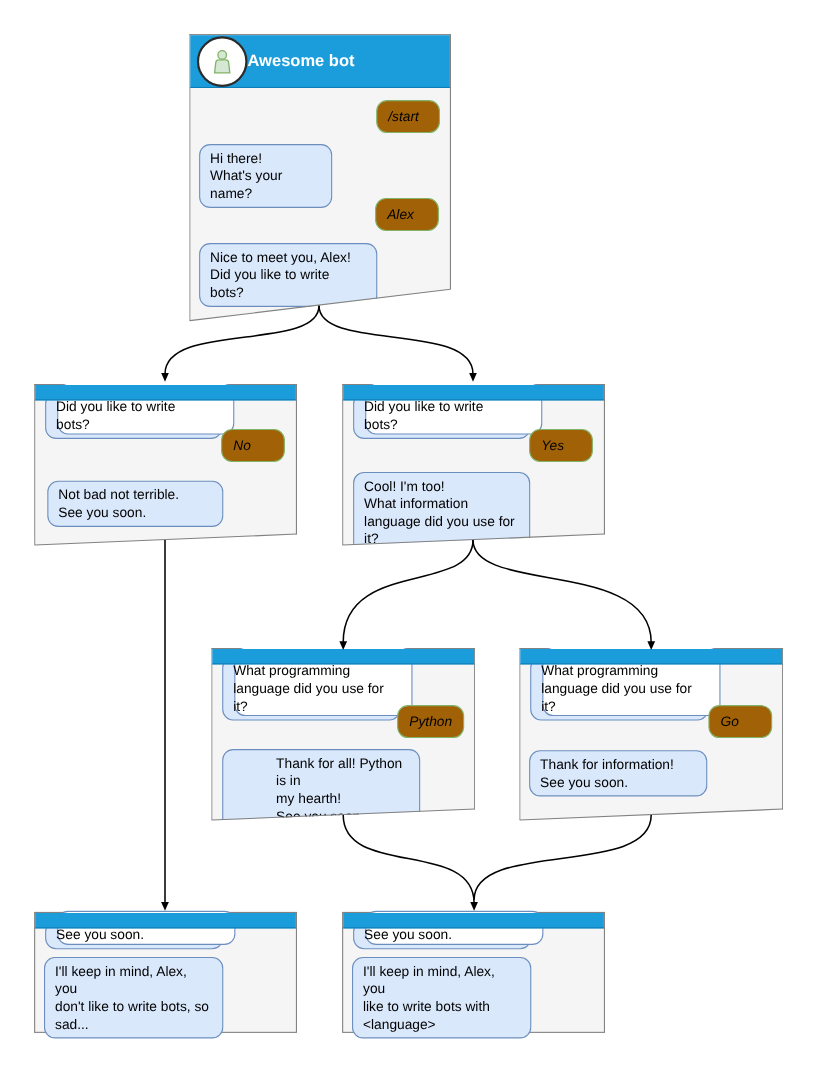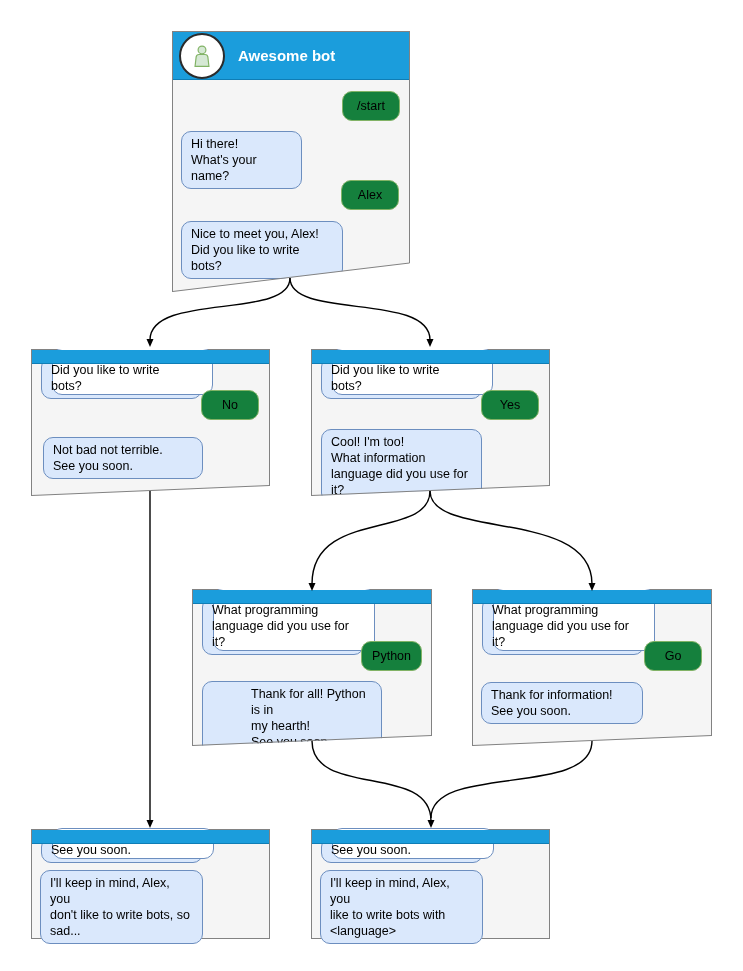--- a/index.html
+++ b/index.html
@@ -21,28 +21,28 @@
   #win-end-yes{left:311px;top:829px;width:239px;height:110px;}
 
   
   .titlebar{position:absolute;left:0;top:0;right:0;height:47px;background:#1b9ddc;
             border-bottom:1px solid #0f7db5;z-index:3;display:flex;align-items:center;}
   .bar{position:absolute;left:0;top:0;right:0;height:13px;background:#1b9ddc;
        border-bottom:1px solid #0f7db5;z-index:3;}
   .avatar{width:42px;height:42px;border-radius:50%;background:#fff;
           border:2px solid #2b2b2b;margin-left:6px;flex:0 0 auto;
           display:flex;align-items:center;justify-content:center;}
-  .win-title{margin-left:13px;color:#fff;font-weight:bold;font-size:15px;}
+  .win-title{color:#fff;font-weight:bold;font-size:15px;}
 
   
   .msg{position:absolute;box-sizing:border-box;font-size:12.5px;line-height:16px;
        padding:4px 9px;border-radius:10px;border:1px solid;white-space:pre-line;z-index:1;}
   .bot {background:#dae8fc;border-color:#6c8ebf;}
-  .user{background:#15803d;border-color:#82b366;text-align:center;
-        min-width:58px;padding:6px 10px;}
+  .user{background:#a16207;border-color:#82b366;
+        min-width:58px;padding:6px 10px;font-style:italic;}
   
   .stacked{position:relative;z-index:1;}
   .stacked::before{content:"";position:absolute;top:-10px;right:-12px;bottom:3px;left:10px;
         background:#ffffff;border:1px solid #6c8ebf;border-radius:10px;z-index:-1;}
 
   
   #m0{right:9px;top:59px;}
   #m1{left:8px;top:99px;width:121px;}
   #m2{right:10px;top:148px;}
   #m3{left:8px;top:189px;width:162px;}

